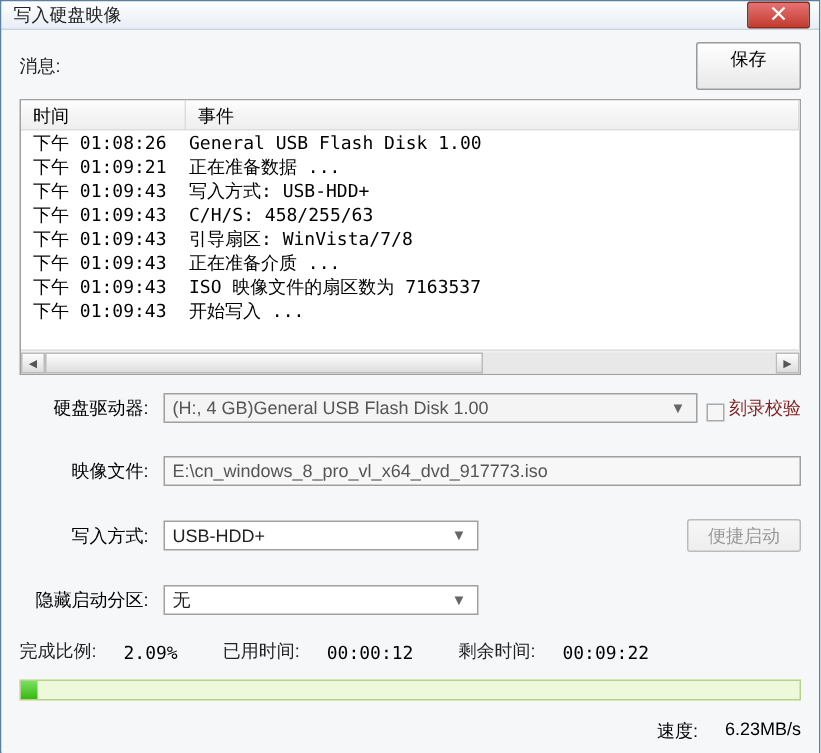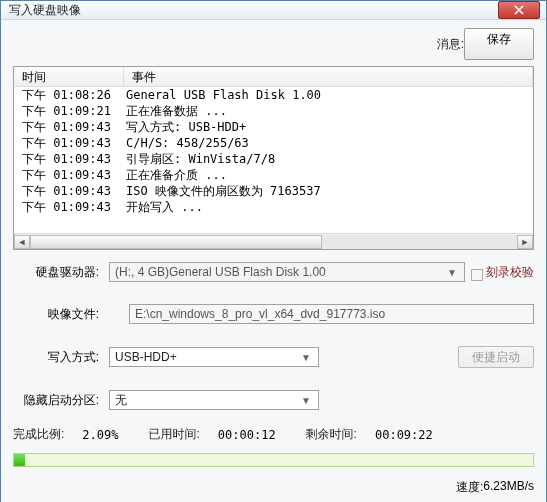--- a/index.html
+++ b/index.html
@@ -43,21 +43,21 @@
     margin-right: 4px;
   }
   .content {
     flex: 1;
     padding: 8px 12px 10px 12px;
     background: #f6f7f9;
     display: flex;
     flex-direction: column;
     gap: 6px;
   }
-  .msg-row { display: flex; align-items: center; justify-content: flex-end; }
+  .msg-row { display: flex; align-items: center; justify-content: space-between; }
   .msg-label { font-size: 12px; color: #222; }
   .save-btn {
     width: 70px; height: 32px;
     background: linear-gradient(to bottom, #fff, #e8e8e8);
     border: 1px solid #999;
     border-radius: 2px;
     font-size: 12px;
     text-align: center;
     line-height: 20px;
   }
@@ -123,21 +123,21 @@
     font-size: 12px;
     color: #555;
     display: flex;
     align-items: center;
     justify-content: space-between;
   }
   .combo.enabled { background:#fff; color:#222; }
   .combo .dd { width:14px; text-align:center; color:#666; font-size:10px; }
   .tinput {
     flex:1; height:20px; border:1px solid #a0a0a0; background:#f7f7f7;
-    padding:0 5px; font-size:12px; color:#555; display:flex; align-items:center;margin-left:20px;
+    padding:0 5px; font-size:12px; color:#555; display:flex; align-items:center;
   }
   .chk { display:flex; align-items:flex-end; gap:3px; color:#7f1d1d; }
   .chk-box { width:12px; height:12px; border:1px solid #aaa; background:#f6f6f6; }
   .btn {
     height: 22px; padding: 0 12px;
     background: linear-gradient(to bottom,#fff,#e6e6e6);
     border:1px solid #999; border-radius:2px;
     font-size:12px; line-height:20px; text-align:center;
     min-width: 76px;
   }
@@ -153,21 +153,21 @@
     background:#eef8da;
     position:relative;
     margin-top:4px;
   }
   .progress-inner {
     position:absolute; left:0; top:0; bottom:0;
     width: 2.09%;
     background: linear-gradient(to bottom,#79e061,#37b812);
   }
 
-  .speed-row { display:flex; justify-content:flex-end; margin-top:6px; font-size:12px; }
+  .speed-row { display:flex; justify-content:flex-end; gap:18px; margin-top:6px; font-size:12px; }
 
   .action-row { display:flex; justify-content:center; gap:20px; margin-top:12px; position:relative; }
 
   .watermark {
     position:absolute; right:-6px; top:-6px;
     font-family: "KaiTi","楷体",serif;
     font-style: italic;
     font-size: 26px;
     color:#2e7ad1;
     text-shadow: 1px 1px 0 #fff;

